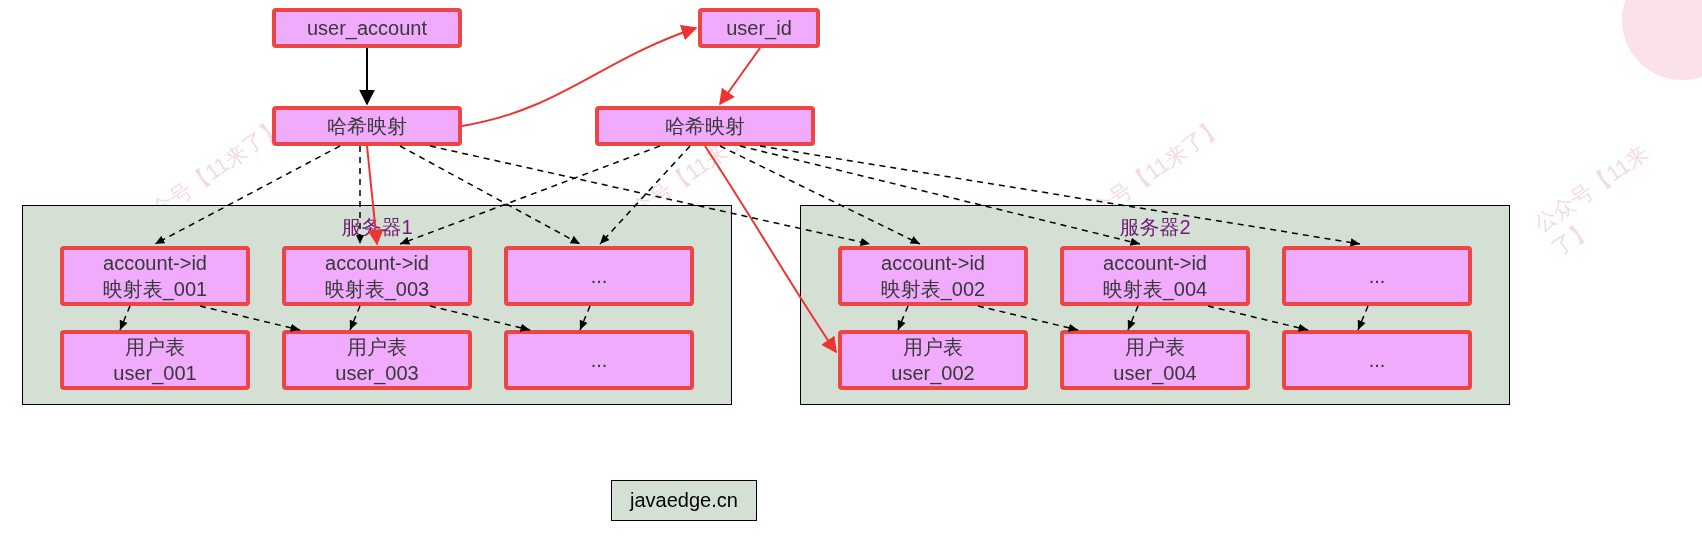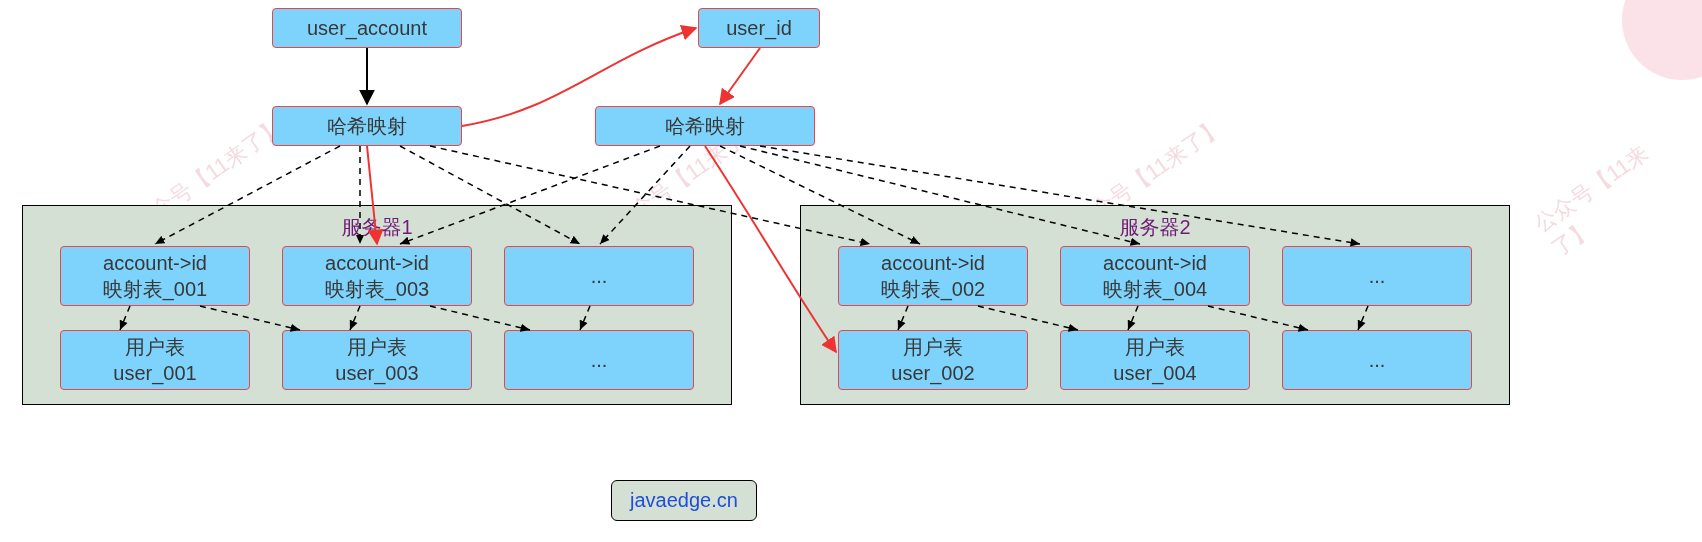--- a/index.html
+++ b/index.html
@@ -1,19 +1,19 @@
 <!DOCTYPE html>
 <html><head>
 <meta charset="utf-8">
 <style>
   html,body{margin:0;padding:0;width:1702px;height:542px;background:#fff;font-family:"Helvetica Neue",Arial,"PingFang SC","Microsoft YaHei",sans-serif;overflow:hidden}
-  .node{position:absolute;border:1px solid #ef4444;background:#7dd3fc;border-radius:4px;display:flex;align-items:center;justify-content:center;text-align:center;font-size:20px;line-height:1.3;color:#383838;box-sizing:border-box;white-space:pre}
+  .node{position:absolute;border:4px solid #ef4444;background:#f0abfc;border-radius:4px;display:flex;align-items:center;justify-content:center;text-align:center;font-size:20px;line-height:1.3;color:#383838;box-sizing:border-box;white-space:pre}
   .server{position:absolute;background:#d5e0d5;border:1px solid #000;box-sizing:border-box}
   .server-title{position:absolute;top:8px;left:0;right:0;text-align:center;font-size:20px;font-weight:400;color:#701a75}
-  .footer{position:absolute;border:1px solid #000;background:#d5e0d5;border-radius:6px;padding:8px 18px;font-size:20px;color:#1d4ed8}
+  .footer{position:absolute;border:1px solid #000;background:#d5e0d5;border-radius:0;padding:8px 18px;font-size:20px;color:#000000}
   .wm{position:absolute;color:#f4dbe0;font-size:22px;transform:rotate(-35deg);pointer-events:none;user-select:none;font-weight:400}
   svg.edges{position:absolute;inset:0;width:1702px;height:542px;pointer-events:none}
 </style>
 </head>
 <body>
 
 <div class="wm" style="left:120px;top:160px">公众号【11来了】</div>
 <div class="wm" style="left:600px;top:160px">公众号【11来了】</div>
 <div class="wm" style="left:1060px;top:160px">公众号【11来了】</div>
 <div class="wm" style="left:1530px;top:160px">公众号【11来了】</div>

